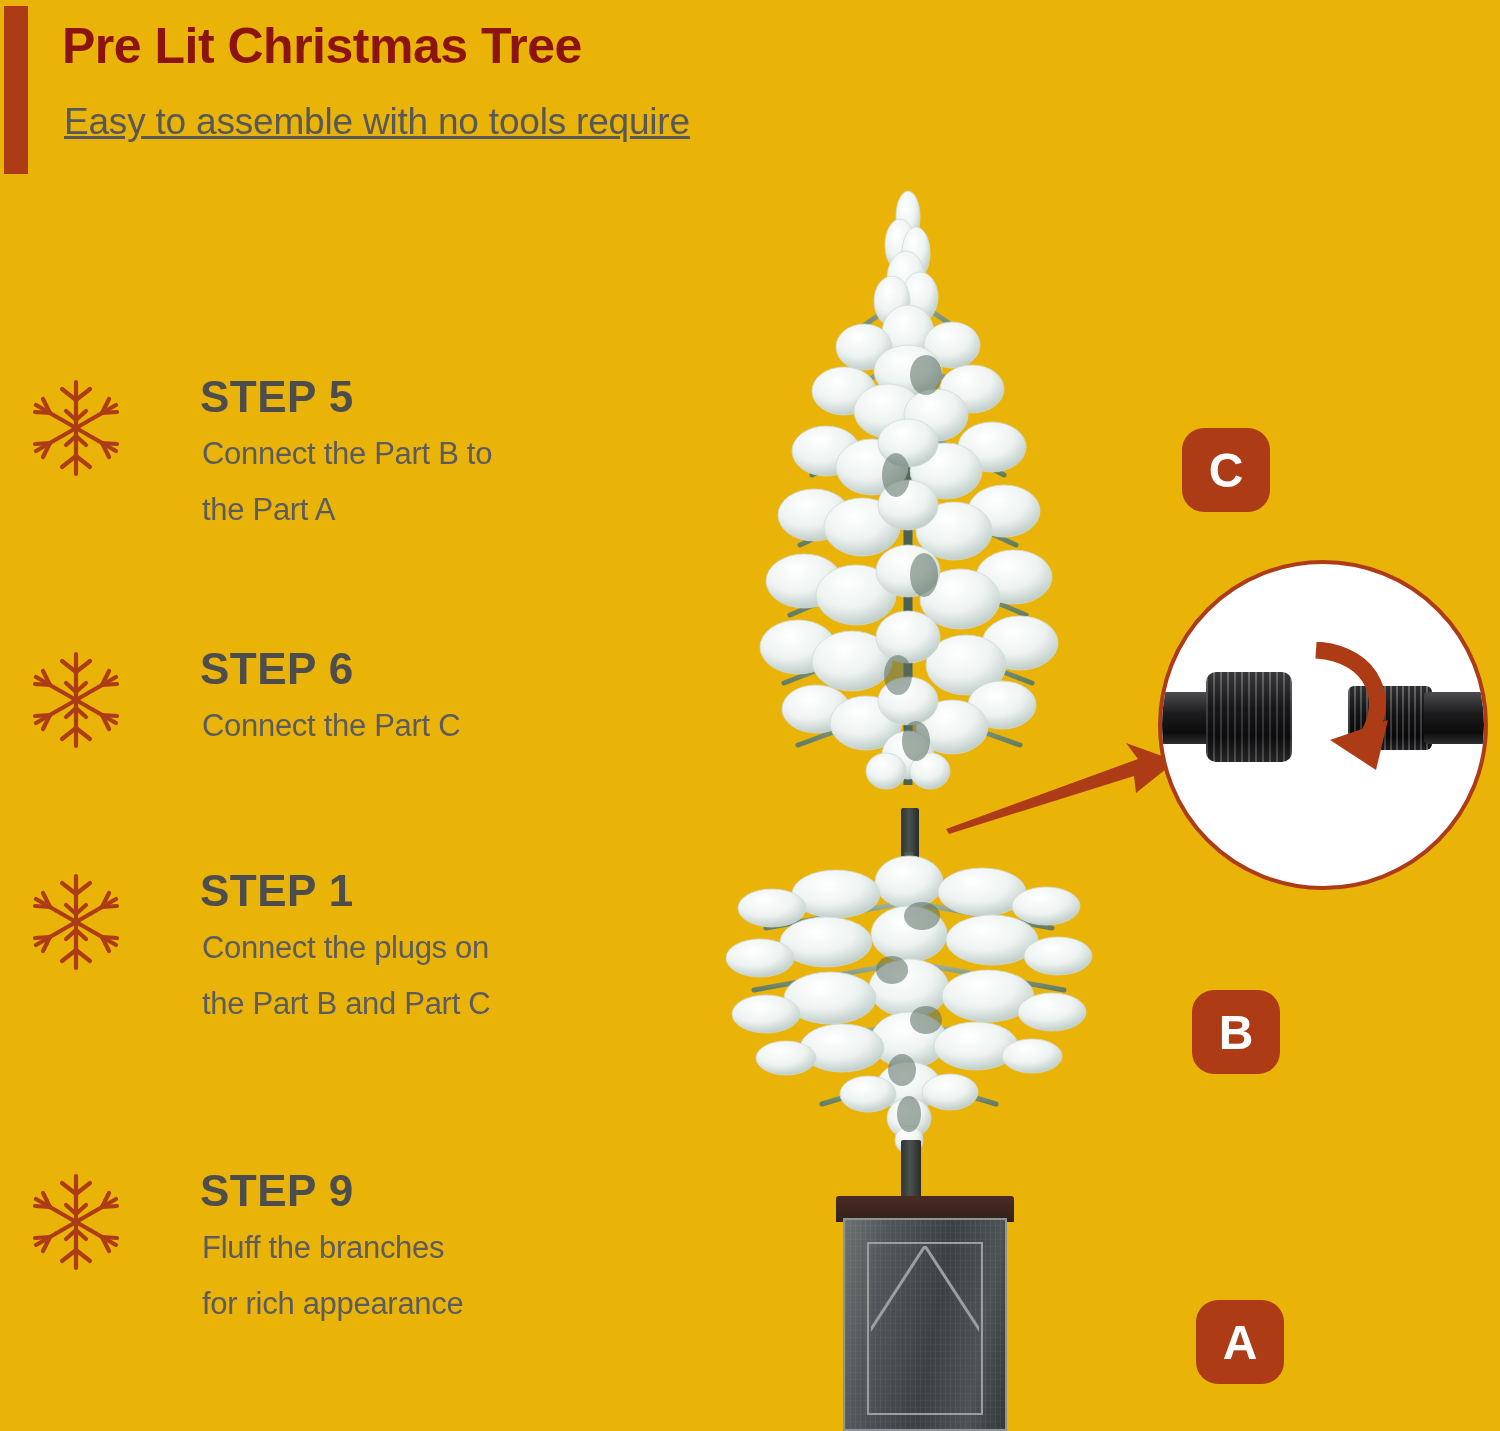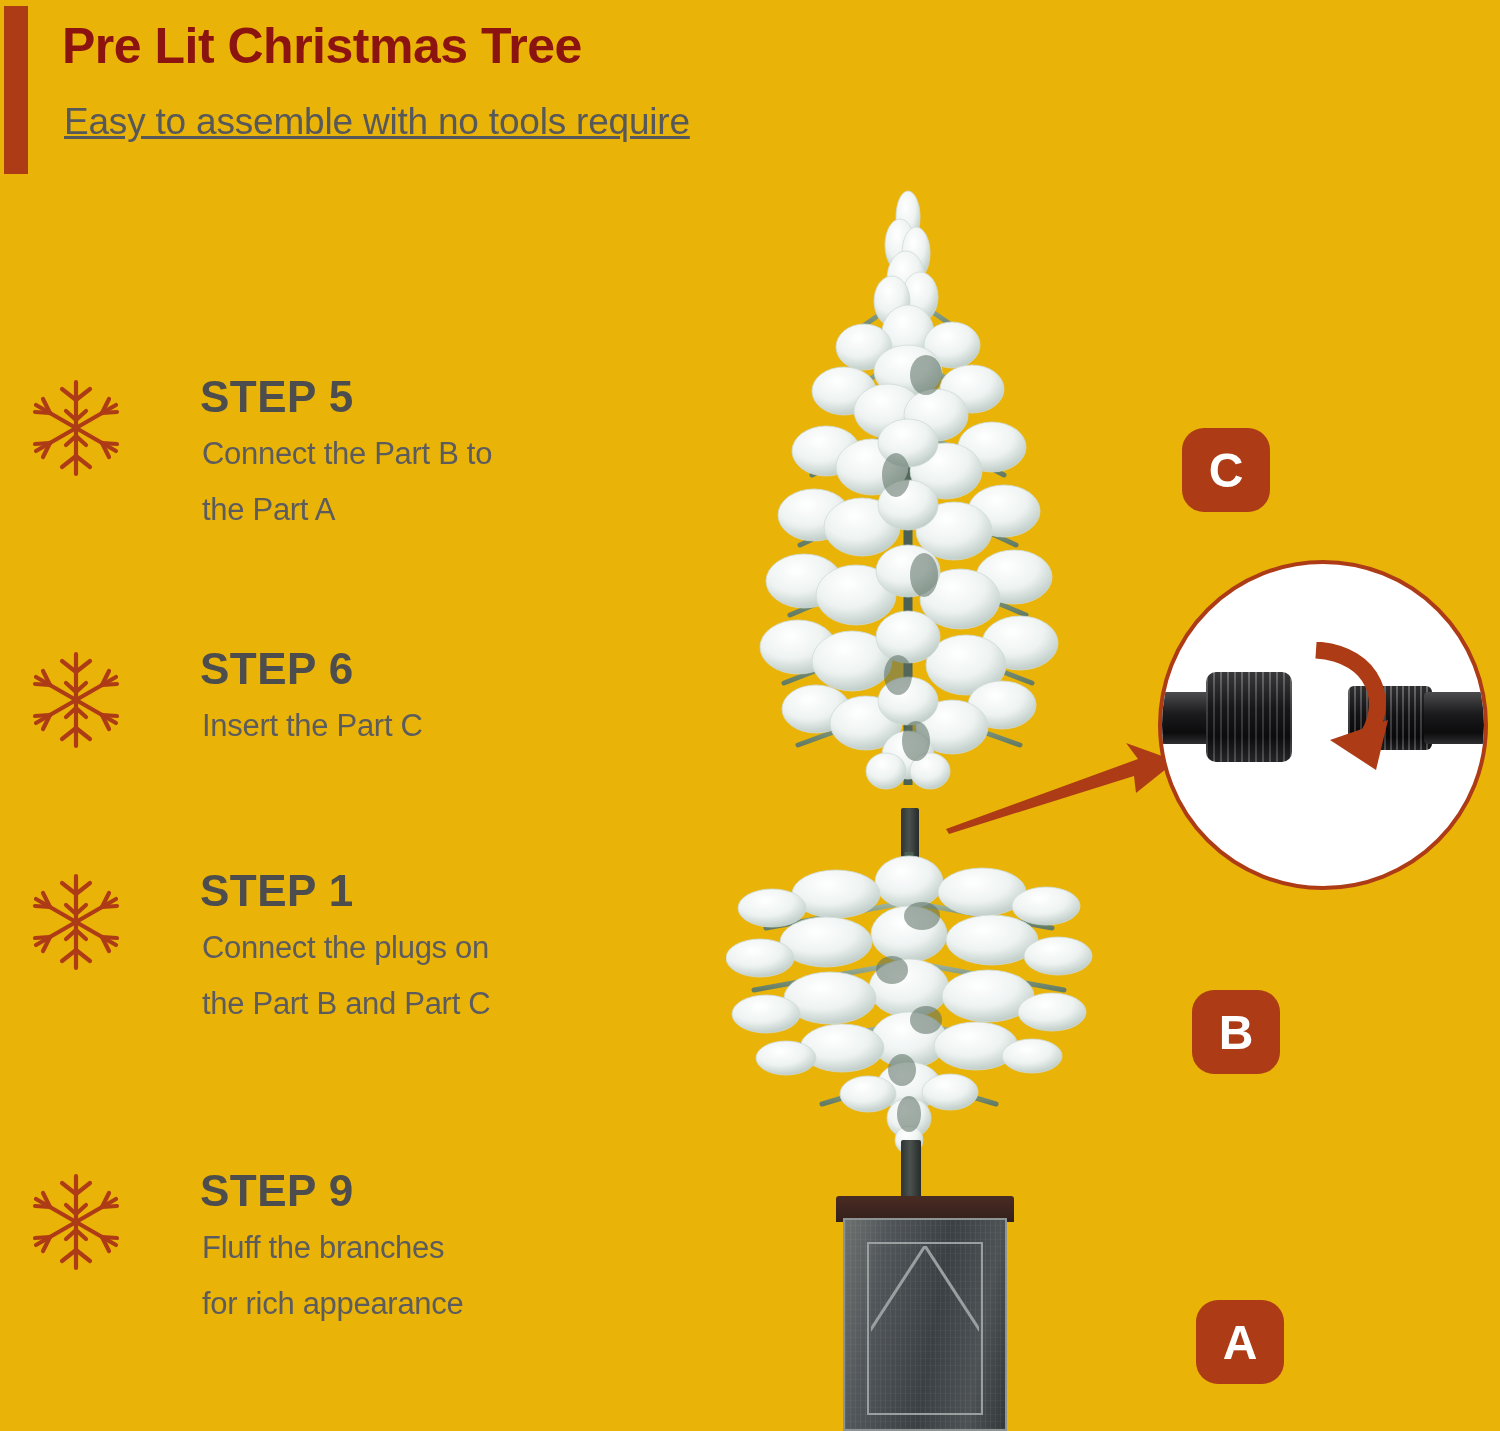--- a/index.html
+++ b/index.html
@@ -234,21 +234,21 @@
           <line x1="24" y1="65" x2="9" y2="66"></line>
             <line x1="24" y1="65" x2="17" y2="79"></line>
           <line x1="50" y1="42" x2="40" y2="33"></line>
             <line x1="50" y1="42" x2="60" y2="33"></line>
           <line x1="50" y1="58" x2="40" y2="67"></line>
             <line x1="50" y1="58" x2="60" y2="67"></line>
         </g>
       </svg>
     </span>
     <span class="step-title">STEP 6</span>
-    <span class="step-desc">Insert the Part C</span>
+    <span class="step-desc">Connect the Part C</span>
   </div>
 
   <div class="step" style="top:872px;">
     <span class="step-icon">
       <svg viewBox="0 0 100 100" width="100" height="100" aria-hidden="true">
         <g stroke="#ad3c16" stroke-width="4.2" stroke-linecap="round" fill="none">
           <line x1="50" y1="4" x2="50" y2="96"></line>
           <line x1="10" y1="27" x2="90" y2="73"></line>
           <line x1="90" y1="27" x2="10" y2="73"></line>
           <line x1="50" y1="22" x2="36" y2="11"></line>

